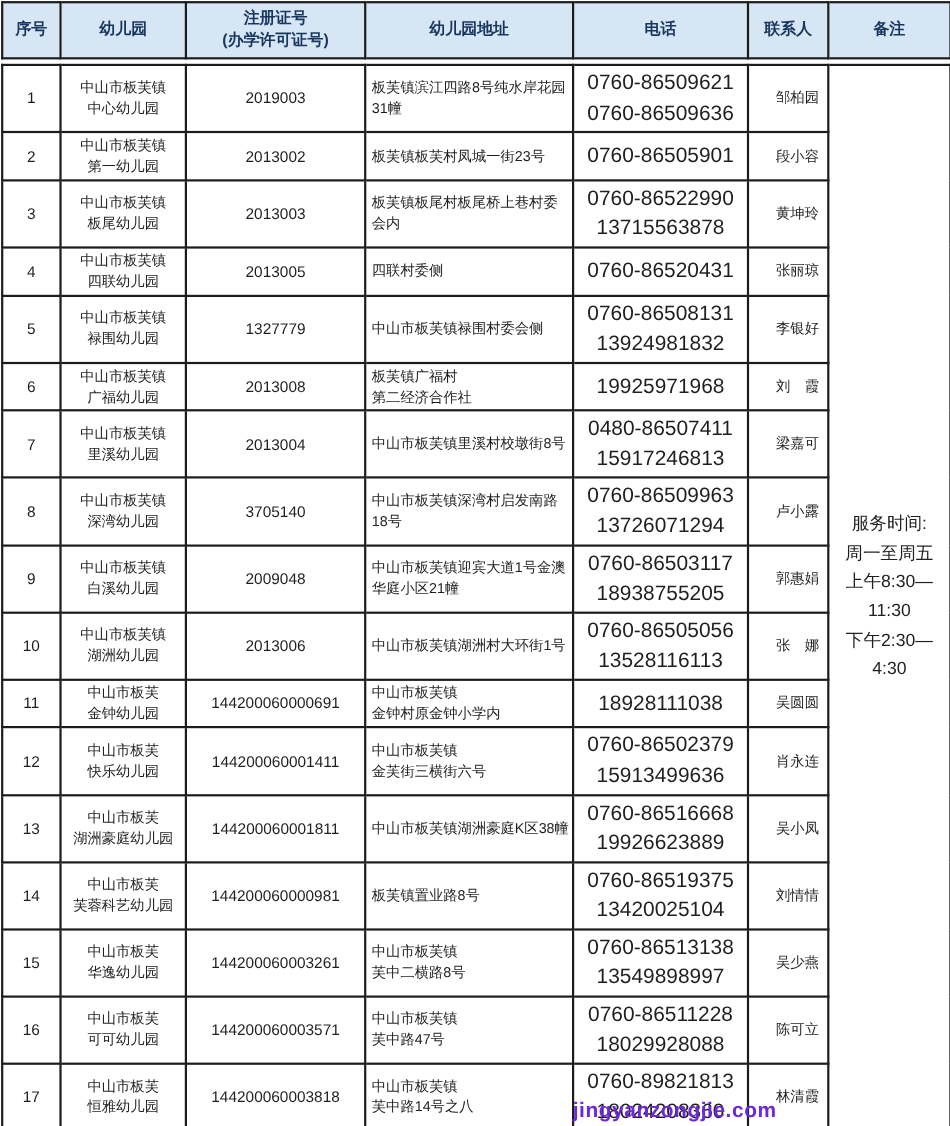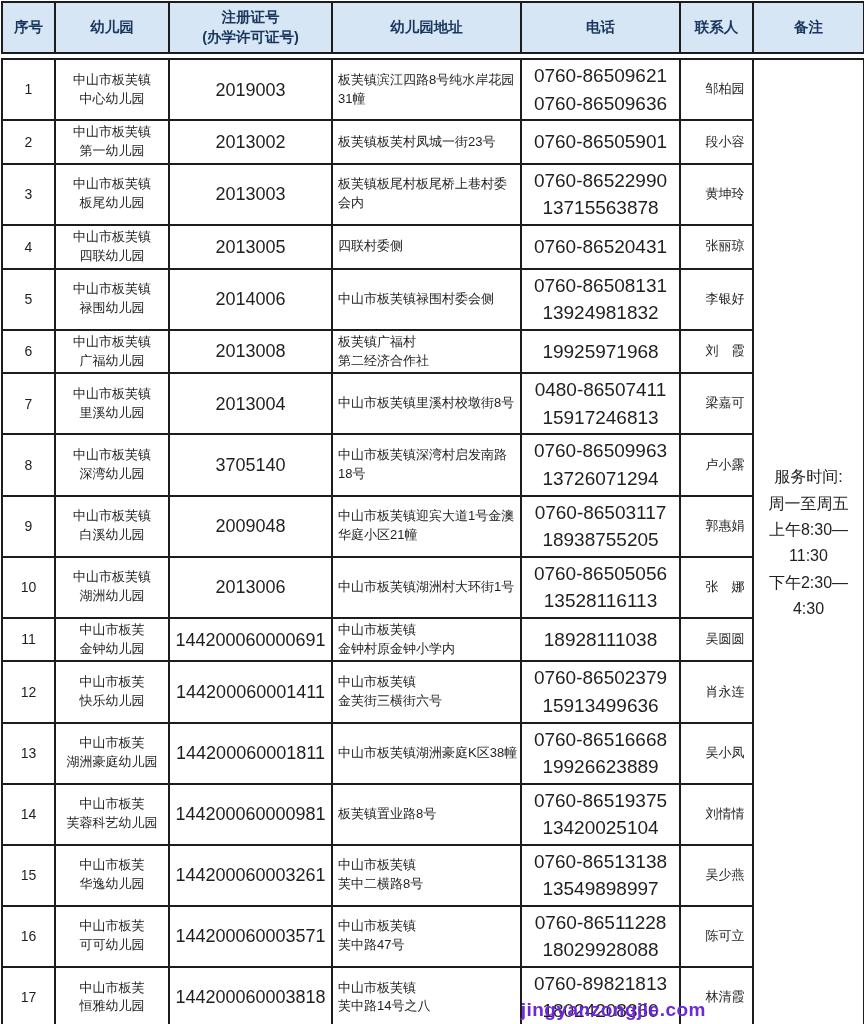--- a/index.html
+++ b/index.html
@@ -40,21 +40,21 @@
   }
   th {
     background: var(--header-bg, #d7e6f4);
     color: var(--header-text, #18365e);
     font-weight: bold;
     font-size: 14.5px;
     line-height: 1.35;
   }
   td.c-no      { font-size: 14px; }
   td.c-name    { font-size: 13px; }
-  td.c-reg     { font-size: 18px; }
+  td.c-reg     { font-size: 14px; }
   td.c-addr    { text-align: left; font-size: 13px; padding-left: 5px; padding-right: 2px; }
   td.c-phone   { font-size: 19px; }
   td.c-contact { font-size: 13px; padding-left: 20px; }
   td.c-remark  { font-size: 16px; line-height: 1.65; }
 
   .watermark {
     position: absolute;
     right: 34px;
     bottom: 6px;
     text-align: center;
@@ -155,21 +155,21 @@
 四联幼儿园</td>
           <td class="c-reg">2013005</td>
           <td class="c-addr">四联村委侧</td>
           <td class="c-phone">0760-86520431</td>
           <td class="c-contact">张丽琼</td>
         </tr>
         <tr>
           <td class="c-no">5</td>
           <td class="c-name">中山市板芙镇
 禄围幼儿园</td>
-          <td class="c-reg">2014006</td>
+          <td class="c-reg">1327779</td>
           <td class="c-addr">中山市板芙镇禄围村委会侧</td>
           <td class="c-phone">0760-86508131
 13924981832</td>
           <td class="c-contact">李银好</td>
         </tr>
         <tr>
           <td class="c-no">6</td>
           <td class="c-name">中山市板芙镇
 广福幼儿园</td>
           <td class="c-reg">2013008</td>

